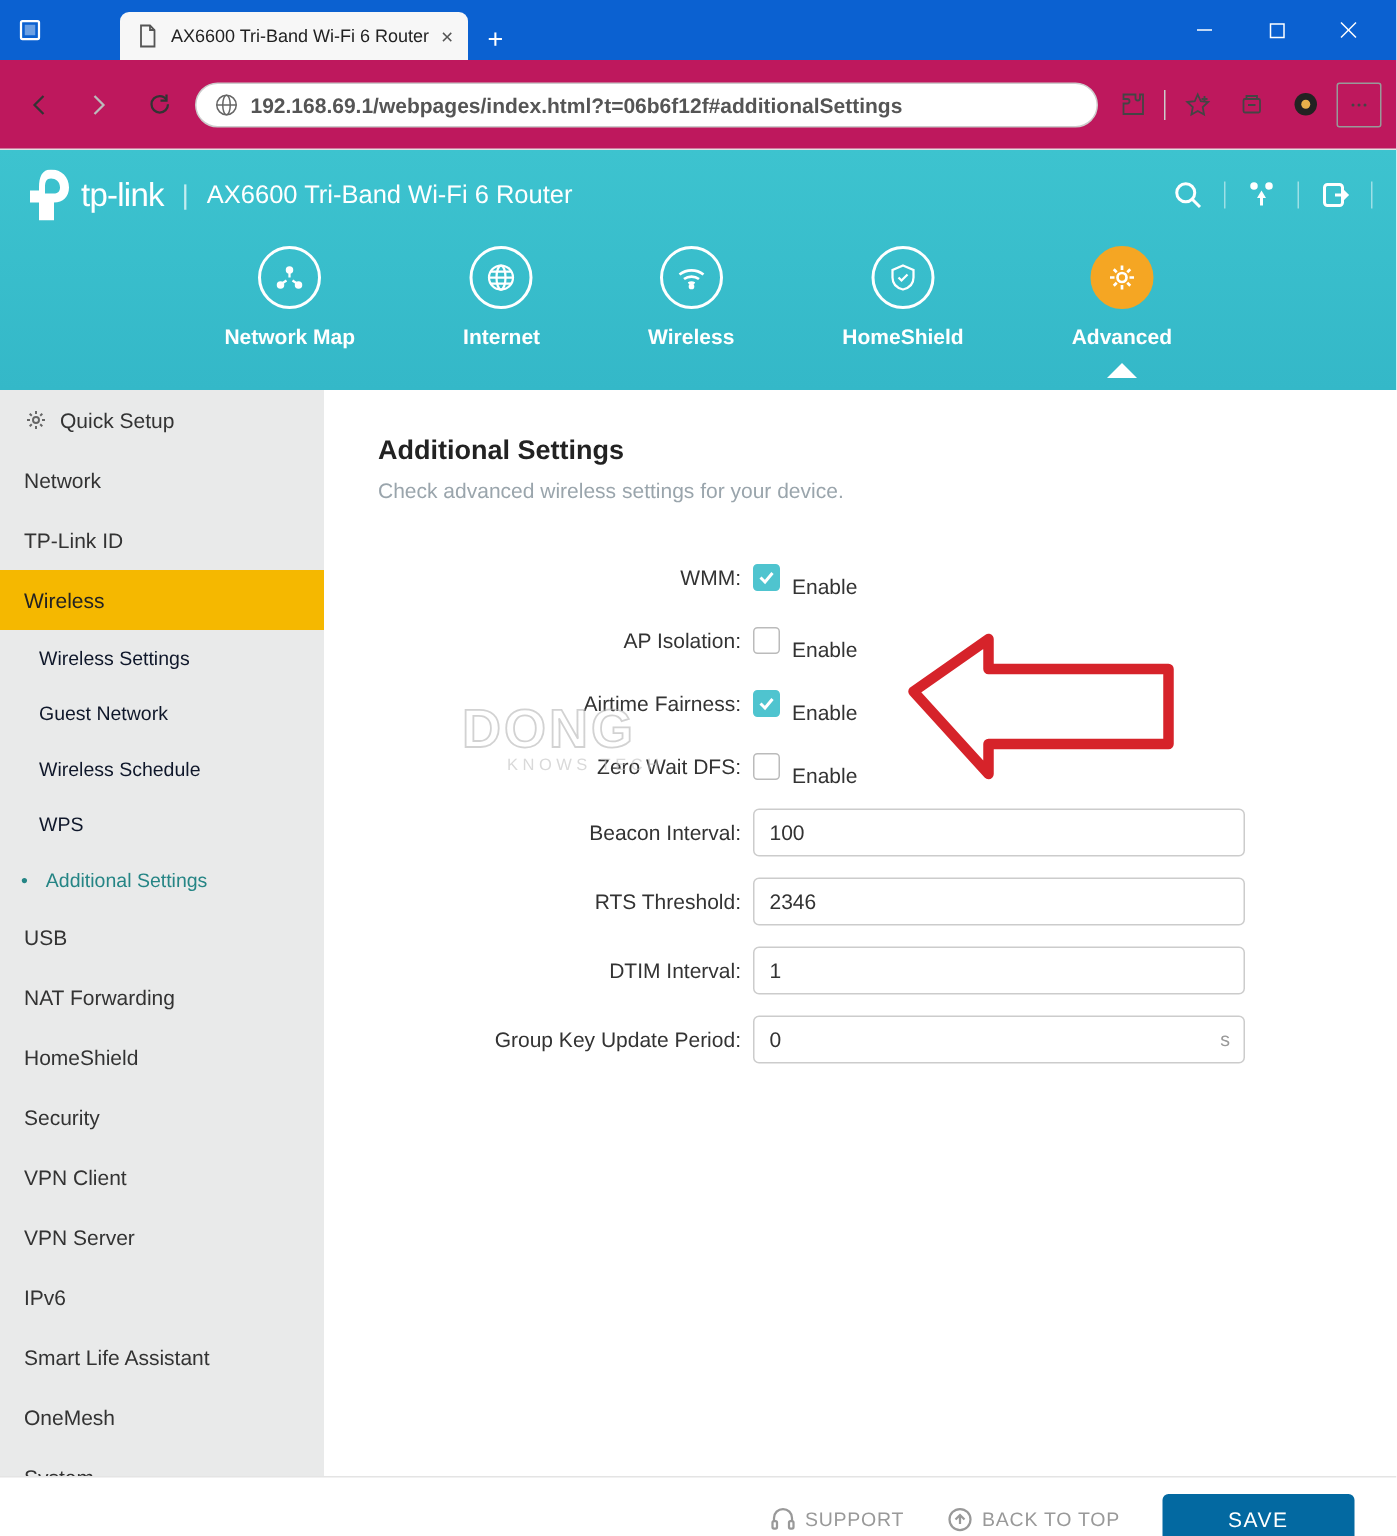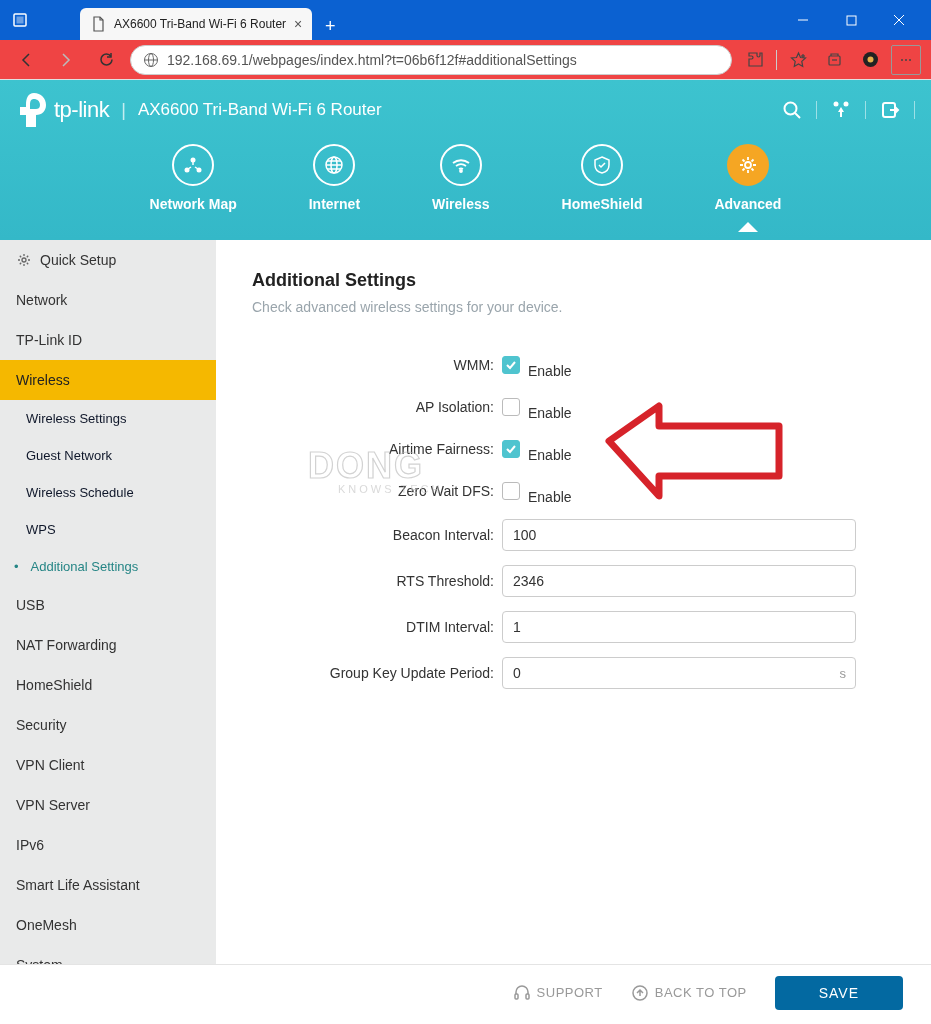--- a/index.html
+++ b/index.html
@@ -10,21 +10,21 @@
 .tab-area { display: flex; align-items: flex-end; height: 100%; padding-left: 40px; }
 .titlebar-icon { width: 24px; height: 24px; display: flex; align-items: center; justify-content: center; color: #fff; margin-right: 8px; }
 .tab { background: #f7f7f7; height: 32px; display: flex; align-items: center; padding: 0 10px; border-radius: 6px 6px 0 0; max-width: 240px; gap: 8px; }
 .tab-icon { width: 16px; height: 16px; color: #555; }
 .tab-title { font-size: 12px; color: #222; white-space: nowrap; overflow: hidden; text-overflow: ellipsis; }
 .tab-close { font-size: 14px; color: #555; cursor: pointer; }
 .new-tab { width: 28px; height: 28px; display: flex; align-items: center; justify-content: center; color: #fff; font-size: 18px; margin-left: 4px; cursor: pointer; }
 .window-controls { margin-left: auto; display: flex; gap: 20px; padding-right: 10px; }
 .win-btn { width: 28px; height: 28px; display: flex; align-items: center; justify-content: center; color: #fff; cursor: pointer; }
 
-.browser-toolbar { height: 40px; background: #ef4444; display: flex; align-items: center; padding: 0 10px; gap: 8px; border-bottom: 1px solid #e0e0e0; }
+.browser-toolbar { height: 60px; background: #be185d; display: flex; align-items: center; padding: 0 10px; gap: 8px; border-bottom: 1px solid #e0e0e0; font-weight: bold; }
 .nav-btn { width: 32px; height: 32px; display: flex; align-items: center; justify-content: center; color: #333; cursor: pointer; }
 .nav-btn.disabled { color: #bbb; }
 .addr-bar { flex: 1; height: 30px; border: 1px solid #ccc; border-radius: 15px; display: flex; align-items: center; padding: 0 12px; gap: 8px; background: #fff; }
 .addr-text { font-size: 14px; color: #555; }
 .toolbar-right { display: flex; gap: 6px; align-items: center; }
 .toolbar-icon { width: 30px; height: 30px; display: flex; align-items: center; justify-content: center; color: #444; cursor: pointer; }
 .toolbar-icon.menu { border: 1px solid #999; border-radius: 2px; }
 
 
 .router-header { background: linear-gradient(180deg, #3dc3cf 0%, #34b8c8 100%); height: 160px; position: relative; }
@@ -56,21 +56,21 @@
 .main-panel { flex: 1; padding: 30px 36px; position: relative; overflow: hidden; }
 .page-title { font-size: 18px; font-weight: 700; color: #222; margin-bottom: 8px; }
 .page-subtitle { font-size: 14px; color: #9aa5ac; margin-bottom: 36px; }
 
 .form-row { display: flex; align-items: center; margin-bottom: 14px; }
 .form-label { width: 250px; text-align: right; padding-right: 8px; font-size: 14px; color: #333; }
 .form-control { flex: 0 0 300px; display: flex; align-items: center; gap: 8px; }
 .checkbox { width: 18px; height: 18px; border: 1px solid #bbb; border-radius: 3px; display: flex; align-items: center; justify-content: center; cursor: pointer; flex-shrink: 0; }
 .checkbox.checked { background: #4fc4cf; border-color: #4fc4cf; color: #fff; }
 .cb-label { font-size: 14px; color: #333; margin-top: 12px; }
-.text-input { width: 354px; height: 32px; border: 1px solid #ccc; border-radius: 4px; padding: 12px 10px; font-size: 14px; color: #333; }
+.text-input { width: 328px; height: 32px; border: 1px solid #ccc; border-radius: 4px; padding: 12px 10px; font-size: 14px; color: #333; }
 .input-suffix { position: relative; }
 .input-suffix .suffix { position: absolute; right: 10px; top: 50%; transform: translateY(-50%); color: #999; font-size: 13px; }
 
 .arrow-annotation { position: absolute; top: 156px; left: 388px; pointer-events: none; }
 
 .watermark { position: absolute; top: 200px; left: 92px; pointer-events: none; opacity: 0.6; }
 
 
 .footer { height: 56px; border-top: 1px solid #e4e4e4; display: flex; align-items: center; justify-content: flex-end; padding: 0 28px; gap: 28px; background: #fff; }
 .footer-link { display: flex; align-items: center; gap: 6px; font-size: 13px; color: #999; cursor: pointer; letter-spacing: 0.5px; }

